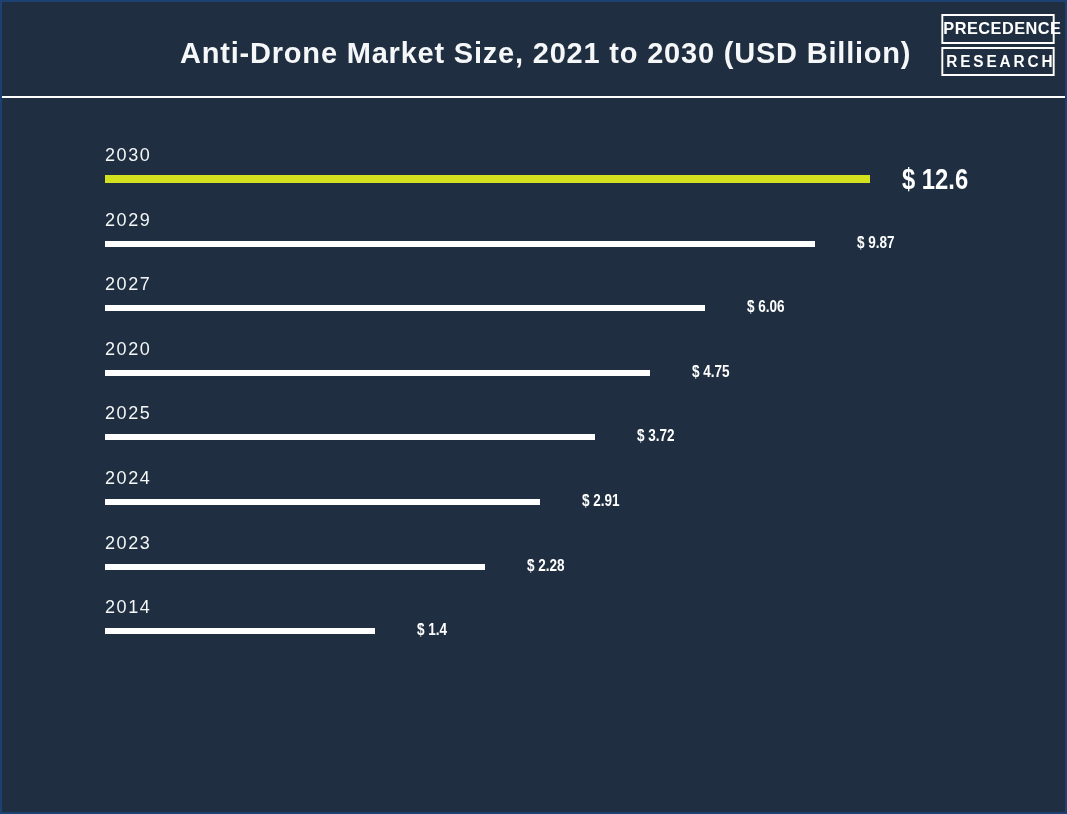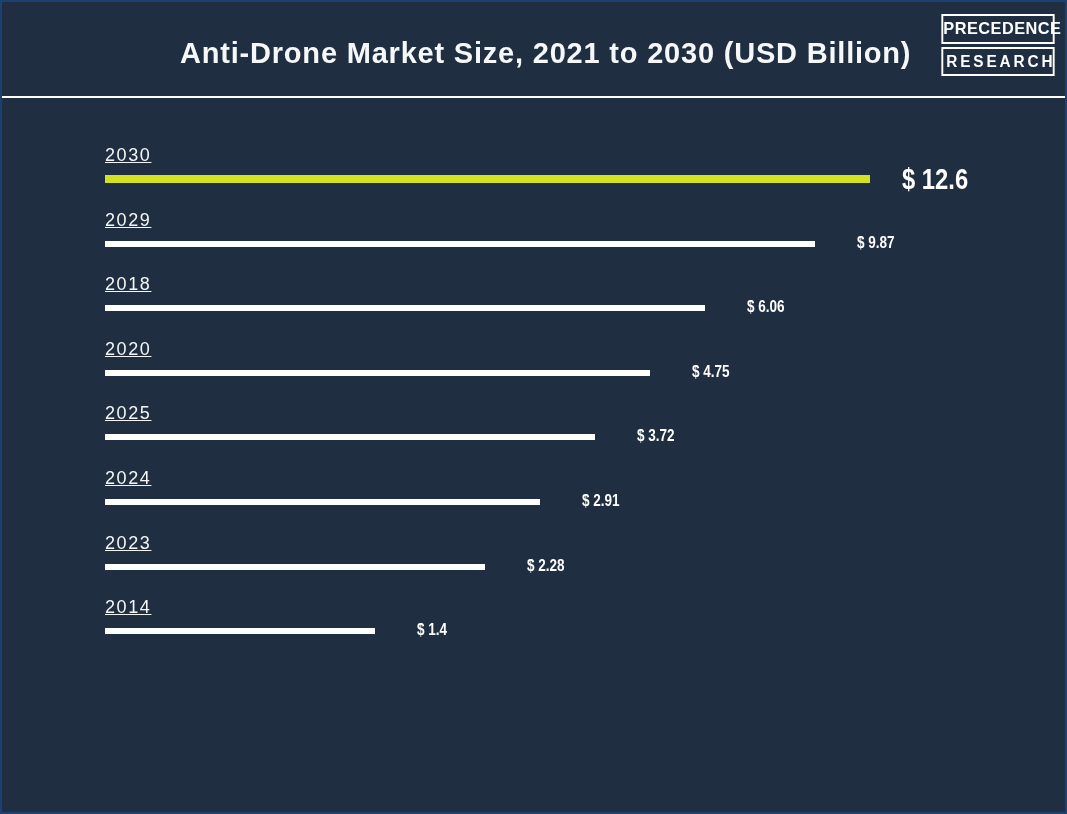--- a/index.html
+++ b/index.html
@@ -79,21 +79,20 @@
     height: 64.6px;
   }
   .year {
     position: absolute;
     left: 103px;
     top: 6px;
     color: #f4f6f6;
     font-size: 18px;
     letter-spacing: 1.6px;
     font-weight: 400;
-    text-decoration: underline;
   }
   .bar {
     position: absolute;
     left: 103px;
     top: 37px;
     height: 6px;
     background: var(--bar, #ffffff);
   }
   .row.hl .bar {
     top: 36px;
@@ -140,21 +139,21 @@
   </div>
 
   <div class="row">
     <div class="year">2029</div>
     <div class="bar" style="width: 710px;"></div>
     <div class="value" style="left: 855px;">$ 9.87</div>
   </div>
 
 
   <div class="row">
-    <div class="year">2018</div>
+    <div class="year">2027</div>
     <div class="bar" style="width: 600px;"></div>
     <div class="value" style="left: 745px;">$ 6.06</div>
   </div>
 
   <div class="row">
     <div class="year">2020</div>
     <div class="bar" style="width: 545px;"></div>
     <div class="value" style="left: 690px;">$ 4.75</div>
   </div>
 

